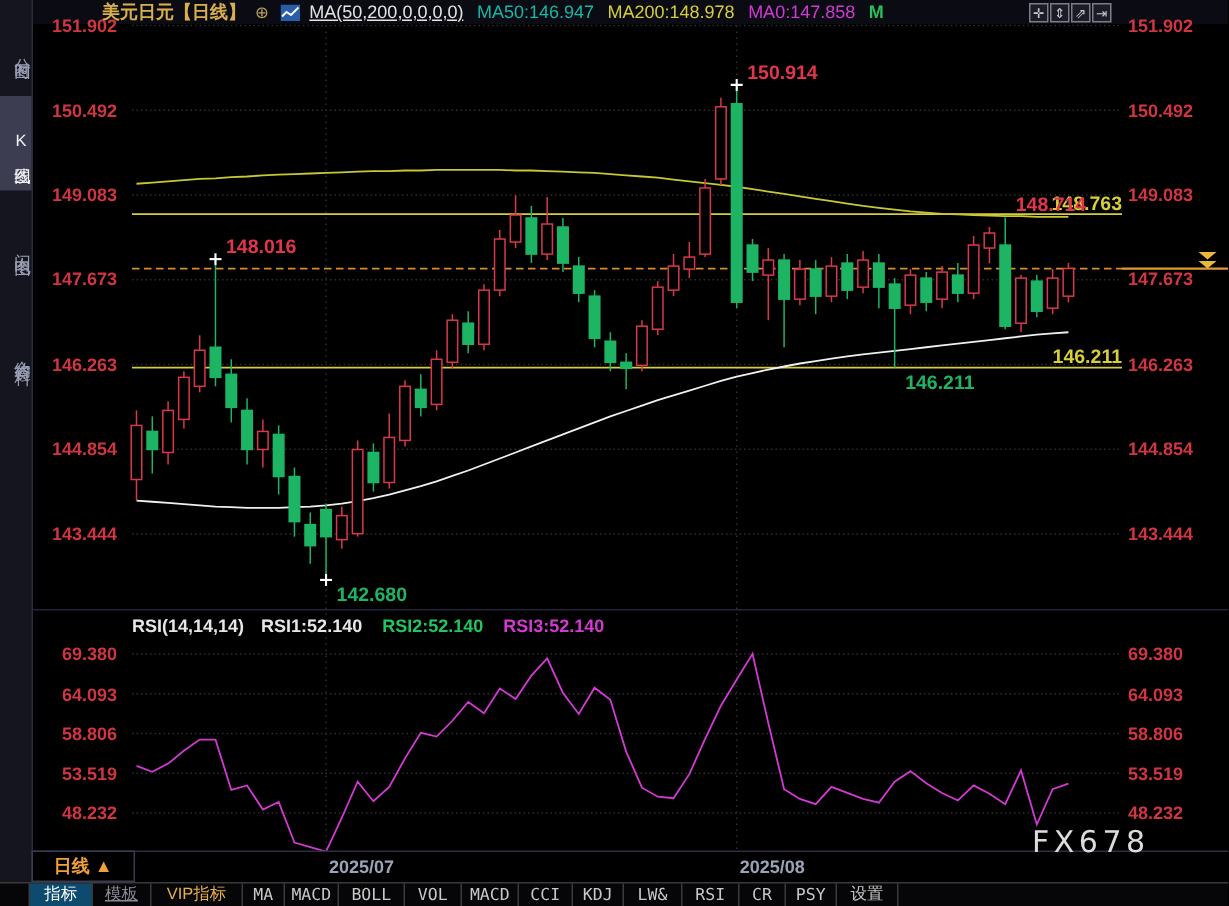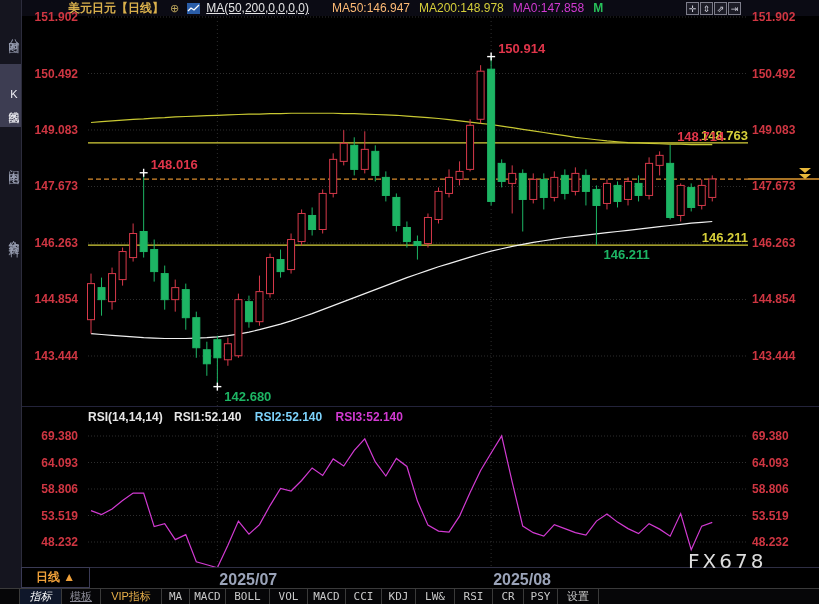--- a/index.html
+++ b/index.html
@@ -5,58 +5,58 @@
   html,body{margin:0;padding:0;background:#000;}
   #screen{position:relative;width:819px;height:604px;background:#000;overflow:hidden;
           font-family:"Liberation Sans",sans-serif;-webkit-font-smoothing:antialiased;}
   
   #topbar{position:absolute;left:22px;top:0;width:797px;height:16px;background:#0b0b14;
           display:flex;align-items:center;font-size:12px;white-space:nowrap;}
   #topbar .t-title{color:#d9b04c;font-weight:bold;margin-left:46px;}
   #topbar .t-expand{color:#b9a25a;margin-left:6px;font-size:11px;}
   #topbar .t-charticon{display:inline-block;width:13px;height:11px;margin-left:8px;position:relative;top:0px;}
   #topbar .t-ma{color:#e4e4e4;margin-left:6px;text-decoration:underline;}
-  #topbar .t-ma50{color:#fdba74;margin-left:23px;}
+  #topbar .t-ma50{color:#14b8a6;margin-left:9px;}
   #topbar .t-ma200{color:#d6cf3a;margin-left:9px;}
   #topbar .t-ma0{color:#d23ad2;margin-left:9px;}
   #topbar .t-m{color:#27c05a;margin-left:9px;font-weight:bold;}
   #topbar-icons{position:absolute;left:686px;top:2px;display:flex;gap:1px;}
   #topbar-icons .tb-ico{width:13px;height:13px;border:1px solid #7d7d8a;background:#1c1c26;color:#c9c9d4;
       font-size:9px;line-height:12px;text-align:center;box-sizing:border-box;}
   
   #sidebar{position:absolute;left:0;top:0;width:21px;height:590px;background:#15151f;border-right:1px solid #2c2c3c;}
   .side-item{position:absolute;left:0;width:21px;writing-mode:vertical-rl;text-orientation:upright;
       color:#9aa0b4;font-size:11px;letter-spacing:2px;text-align:center;cursor:pointer;}
   .side-item.active{background:#3d3d52;color:#f0f0f5;}
   
   #chart-svg{position:absolute;left:22px;top:16px;}
   .axis-label{position:absolute;color:#cf3642;font-size:12px;font-weight:bold;line-height:14px;}
   .axis-left{width:58px;text-align:right;left:20px;}
   .axis-right{left:752px;text-align:left;width:60px;}
   #rsi-header{position:absolute;left:88px;top:410px;font-size:12px;font-weight:bold;white-space:nowrap;}
-  #rsi-header .r1{color:#e6e6e6;} #rsi-header .r2{color:#7dd3fc;margin-left:10px;} #rsi-header .r3{color:#d23ad2;margin-left:10px;}
+  #rsi-header .r1{color:#e6e6e6;} #rsi-header .r2{color:#22c55e;margin-left:10px;} #rsi-header .r3{color:#d23ad2;margin-left:10px;}
   #rsi-header .r0{color:#e6e6e6;}
   .divider{position:absolute;background:#23233a;height:1px;}
   
   #price-marker{position:absolute;left:798px;top:167px;width:14px;height:14px;cursor:pointer;}
   #price-marker .tri{width:0;height:0;border-left:6px solid transparent;border-right:6px solid transparent;
       border-top:5px solid #e8b83a;margin:1px auto 0;}
   
   #axis-row{position:absolute;left:21px;top:567px;width:798px;height:21px;border-top:1px solid #2e2e44;}
   #period-cell{position:absolute;left:21px;top:567px;width:69px;height:21px;border:1px solid #3a3a55;
       box-sizing:border-box;color:#f0a13a;font-size:12px;font-weight:bold;text-align:center;line-height:19px;cursor:pointer;}
-  .date-label{position:absolute;top:571px;color:#9aa3b8;font-size:16px;font-weight:bold;}
+  .date-label{position:absolute;top:571px;color:#9aa3b8;font-size:12px;font-weight:bold;}
   #watermark{position:absolute;left:688px;top:549px;color:#dcdcdc;font-size:20px;letter-spacing:3px;
       font-family:"DejaVu Sans",sans-serif;font-weight:500;}
   #toolbar{position:absolute;left:0;top:588px;width:819px;height:16px;background:#060608;border-top:1px solid #3a3a3a;
       display:flex;font-size:11px;line-height:15px;}
   #toolbar .cell{border-right:1px solid #3a3a3a;text-align:center;color:#c8c8c8;cursor:pointer;
       font-family:"DejaVu Sans Mono",monospace;overflow:hidden;}
   #toolbar .cell.cjk{font-family:"Liberation Sans",sans-serif;}
-  #toolbar .cell.active{background:#0f172a;color:#fff;font-style:italic;}
+  #toolbar .cell.active{background:#0c4a6e;color:#fff;}
   #toolbar .cell.vip{color:#e8b04a;}
   #toolbar .cell.dim{color:#8a8a96;}
   #toolbar .spacer{width:19px;border-right:1px solid #3a3a3a;}
 </style>
 </head>
 <body>
 
 <div id="screen">
 
   <aside id="sidebar">

